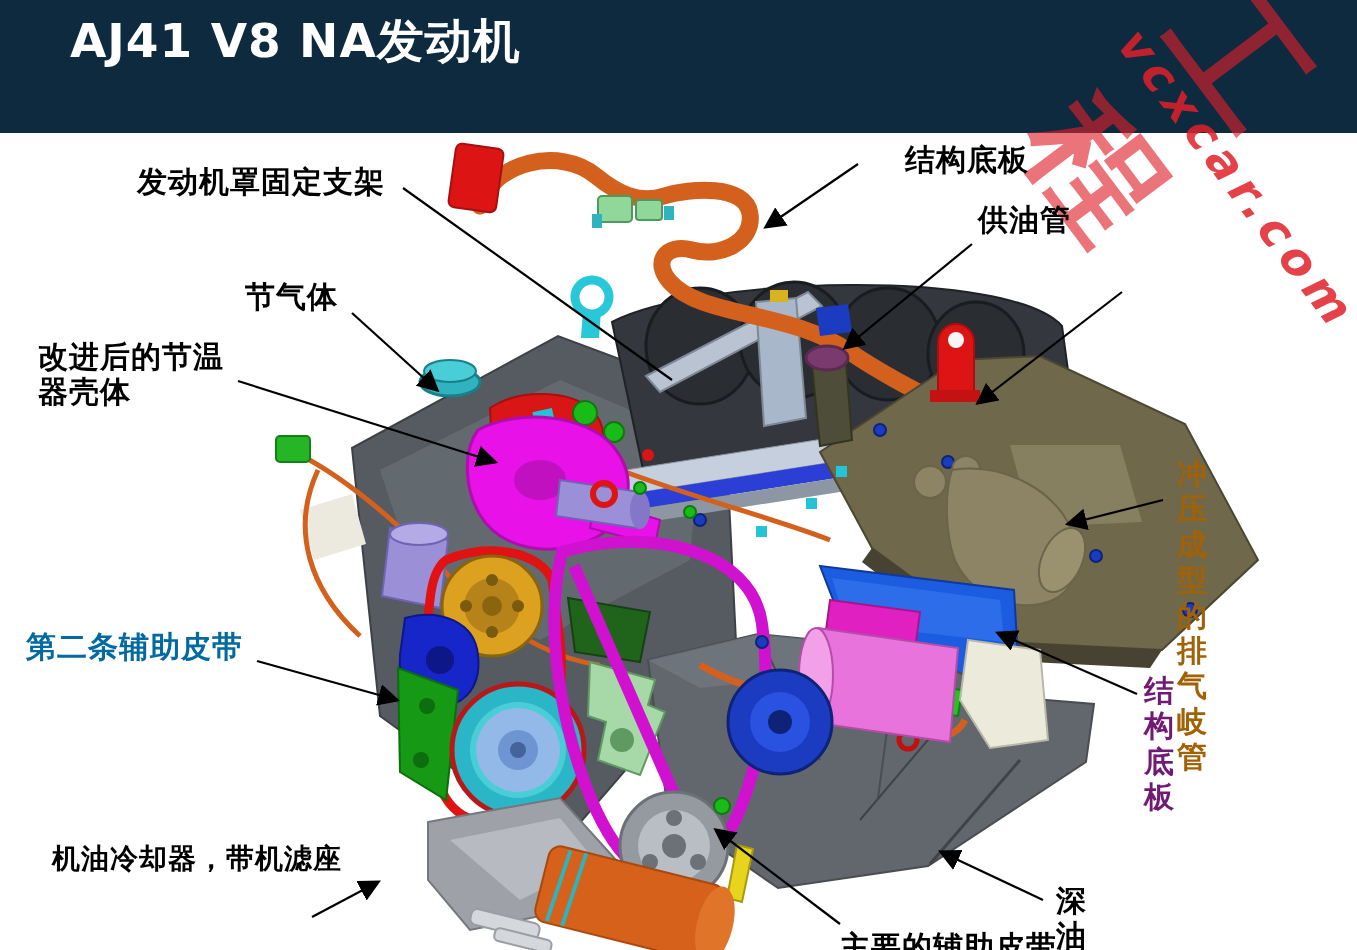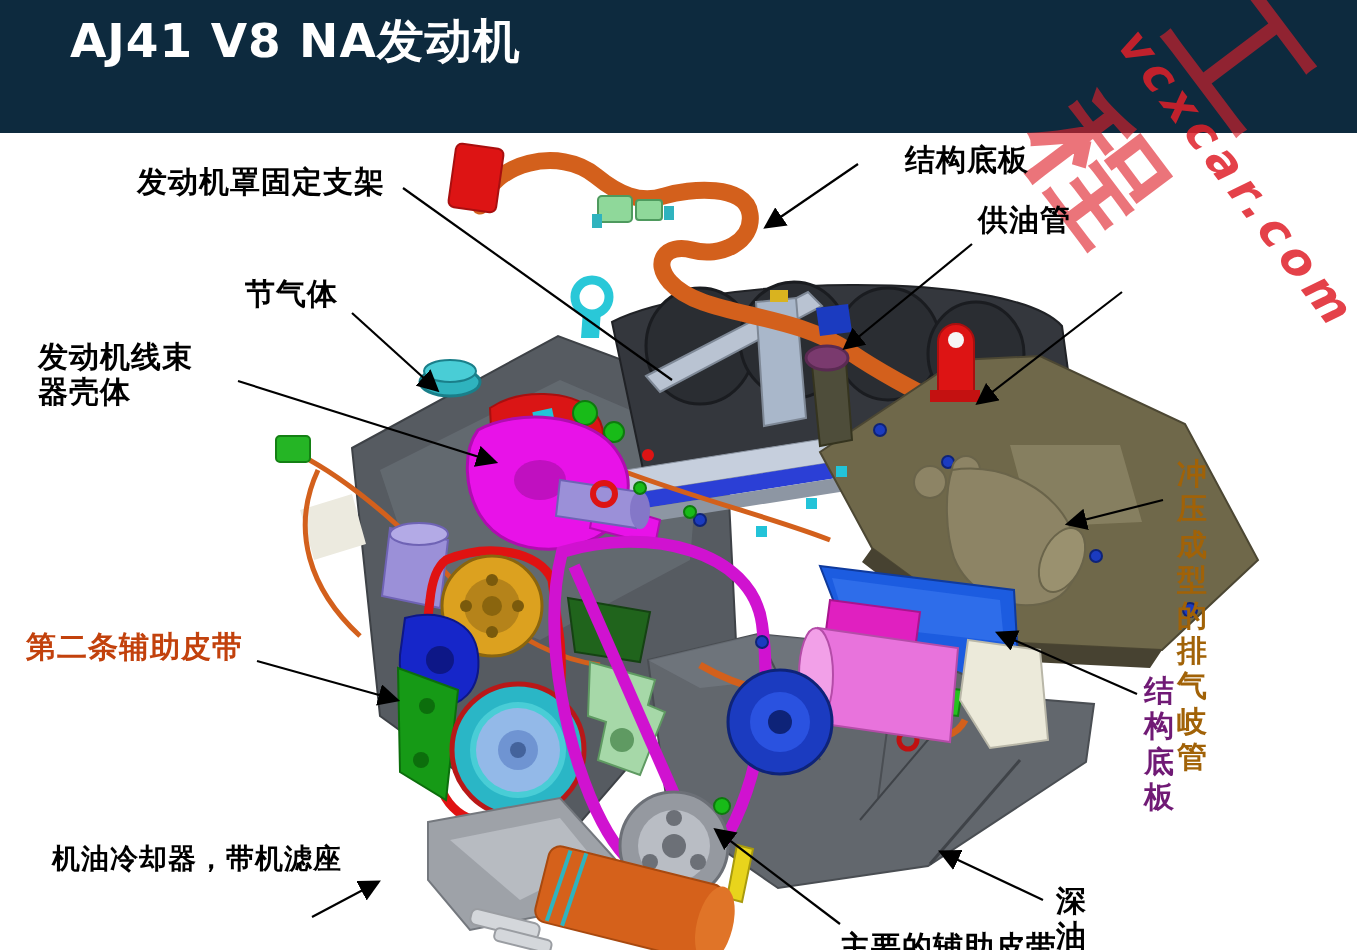--- a/index.html
+++ b/index.html
@@ -264,27 +264,27 @@
         <line x1="1043" y1="900" x2="941" y2="852" stroke="#000000" stroke-width="2.2" marker-end="url(#arrowhead)"></line>
         <line x1="840" y1="924" x2="716" y2="830" stroke="#000000" stroke-width="2.2" marker-end="url(#arrowhead)"></line>
       </g>
   </svg>
 
   <div class="watermark wm-site">vcxcar.com</div>
   <div class="watermark wm-cjk">工程</div>
 
   <div class="labels-layer" id="labels-layer">
       <div class="callout" style="left: 137px; top: 164px; color: rgb(0, 0, 0);">发动机罩固定支架</div>
-      <div class="callout" style="left: 245px; top: 279px; color: rgb(0, 0, 0); font-family: Liberation Mono, monospace;">节气体</div>
-      <div class="callout" style="left: 38px; top: 339px; color: rgb(0, 0, 0);">发动机线束
+      <div class="callout" style="left: 245px; top: 279px; color: rgb(0, 0, 0);">节气体</div>
+      <div class="callout" style="left: 38px; top: 339px; color: rgb(0, 0, 0);">改进后的节温
 器壳体</div>
       <div class="callout" style="left: 905px; top: 142px; color: rgb(0, 0, 0);">结构底板</div>
       <div class="callout" style="left: 978px; top: 202px; color: rgb(0, 0, 0); font-family: Liberation Serif, serif;">供油管</div>
       <div class="callout" style="left: 1177px; top: 456px; color: #a16207;">冲压成型的排
 气岐管</div>
-      <div class="callout" style="left: 26px; top: 629px; color: #c2410c;">第二条辅助皮带</div>
+      <div class="callout" style="left: 26px; top: 629px; color: #0369a1;">第二条辅助皮带</div>
       <div class="callout" style="left: 1144px; top: 673px; color: #701a75;">结构底板</div>
       <div class="callout small" style="left: 52px; top: 842px; color: rgb(0, 0, 0);">机油冷却器，带机滤座</div>
       <div class="callout" style="left: 1056px; top: 883px; color: rgb(0, 0, 0);">深油底壳</div>
       <div class="callout" style="left: 840px; top: 929px; color: rgb(0, 0, 0);">主要的辅助皮带</div>
     </div>
 
 </div>
 
 </body></html>

